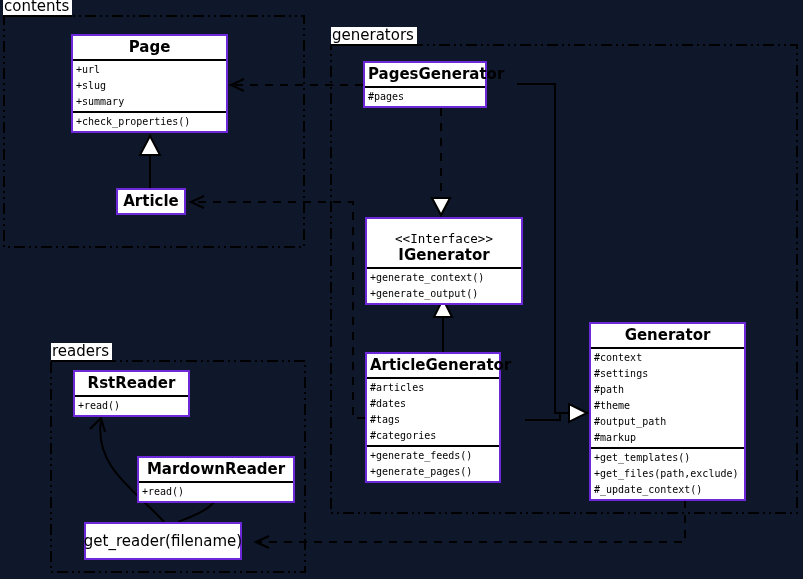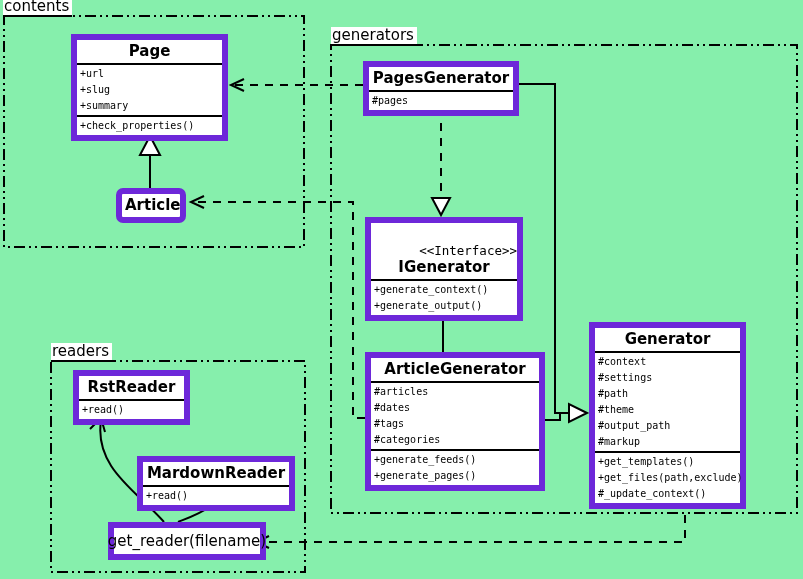--- a/index.html
+++ b/index.html
@@ -1,39 +1,39 @@
 <!DOCTYPE html>
 <html><head>
 <meta charset="utf-8">
 <style>
   html,body { margin:0; padding:0; background:#fff; }
   .stage {
-    position:relative; width:803px; height:579px; background:#86efac;
+    position:relative; width:803px; height:579px; background:#0f172a;
     font-family:"DejaVu Sans", sans-serif; color:#000; overflow:hidden;
   }
   .wires { position:absolute; left:0; top:0; width:803px; height:579px; }
   .pkg-label {
     position:absolute; font-size:15px; line-height:16px; padding:0 3px 1px 1px;
     background:#fff; border-bottom:2px solid #000; white-space:nowrap;
   }
   .uml {
-    position:absolute; box-sizing:border-box; border:6px solid #6d28d9; background:#fff;
+    position:absolute; box-sizing:border-box; border:2px solid #6d28d9; background:#fff;
   }
   .uml .title {
     font-weight:bold; font-size:15px; line-height:18px; text-align:center;
     padding:2px 3px 3px; white-space:nowrap;
   }
   .cmp { border-top:2px solid #000; padding:1px 3px; }
   .mono {
     font-family:"DejaVu Sans Mono", monospace; font-size:10px; line-height:16px;
     white-space:pre;
   }
   .stereotype {
     font-family:"DejaVu Sans Mono", monospace; font-size:12.5px; line-height:15px;
-    text-align:right; padding-top:20px; white-space:nowrap;
+    text-align:center; padding-top:12px; white-space:nowrap;
   }
   .fnbox {
     display:flex; align-items:center; justify-content:center;
     font-size:15px; white-space:nowrap;
   }
 </style>
 </head>
 <body>
 
 <div class="stage">
@@ -111,43 +111,43 @@
     <div class="cmp">
       <div class="mono">+url</div>
       <div class="mono">+slug</div>
       <div class="mono">+summary</div>
     </div>
     <div class="cmp">
       <div class="mono">+check_properties()</div>
     </div>
   </div>
 
-  <div class="uml" style="left:116px; top:188px; width:70px;border-radius:7px;">
+  <div class="uml" style="left:116px; top:188px; width:70px;">
     <div class="title">Article</div>
   </div>
 
-  <div class="uml" style="left:363px; top:61px; width:156px;">
+  <div class="uml" style="left:363px; top:61px; width:124px;">
     <div class="title">PagesGenerator</div>
     <div class="cmp">
       <div class="mono">#pages</div>
     </div>
   </div>
 
   <div class="uml" style="left:365px; top:217px; width:158px;">
     <div>
       <div class="stereotype">&lt;&lt;Interface&gt;&gt;</div>
       <div class="title" style="padding-top:0;">IGenerator</div>
     </div>
     <div class="cmp">
       <div class="mono">+generate_context()</div>
       <div class="mono">+generate_output()</div>
     </div>
   </div>
 
-  <div class="uml" style="left:365px; top:352px; width:180px;">
+  <div class="uml" style="left:365px; top:352px; width:136px;">
     <div class="title">ArticleGenerator</div>
     <div class="cmp">
       <div class="mono">#articles</div>
       <div class="mono">#dates</div>
       <div class="mono">#tags</div>
       <div class="mono">#categories</div>
     </div>
     <div class="cmp">
       <div class="mono">+generate_feeds()</div>
       <div class="mono">+generate_pages()</div>
@@ -178,17 +178,17 @@
     </div>
   </div>
 
   <div class="uml" style="left:137px; top:456px; width:158px;">
     <div class="title">MardownReader</div>
     <div class="cmp">
       <div class="mono">+read()</div>
     </div>
   </div>
 
-  <div class="uml fnbox" style="left:108px; top:522px; width:158px; height:38px;">
+  <div class="uml fnbox" style="left:84px; top:522px; width:158px; height:38px;">
     <span>get_reader(filename)</span>
   </div>
 
 </div>
 
 </body></html>

